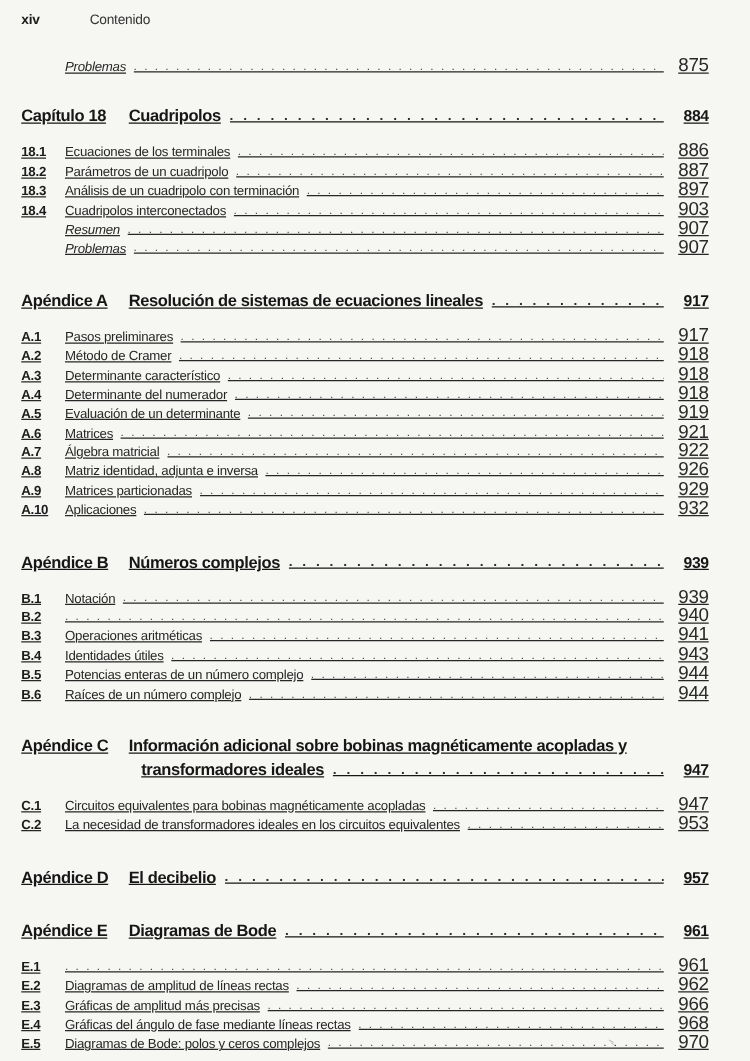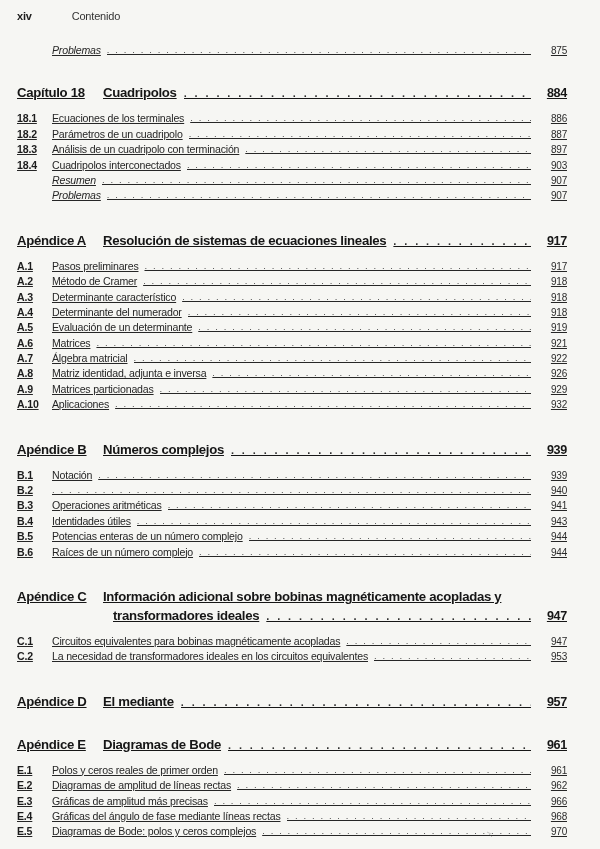--- a/index.html
+++ b/index.html
@@ -48,21 +48,21 @@
     overflow:hidden;
     white-space:nowrap;
     font-size:9.5px;
     letter-spacing:1.6px;
     color:#4a4a4a;
     transform:translateY(-1px);
   }
   .col-page{
     flex:0 0 36px;
     text-align:right;
-    font-size:10px;
+    font-size:15px;
     color:#2a2a2a;
   }
   
   .heading-row{
     font-size:13.2px;
     font-weight:bold;
     color:#161616;
     height:19px;
     letter-spacing:-0.3px;
     align-items:flex-end;
@@ -294,38 +294,37 @@
           <span class="col-num">C.2</span>
           <span class="col-title">La necesidad de transformadores ideales en los circuitos equivalentes</span>
           <span class="dots">. . . . . . . . . . . . . . . . . . . . . . . . . . . . . . . . . . . . . . . . . . . . . . . . . . . . . . . . . . . . . . . . . . . . . . . . . . . . . . . . . . . . . . . . . . . . . . . . . . . . . . . . . . . . . . . . . . . . . . . . . . . . . . . . . . . . . . . . . . . . . . . . . . . . . . . . . . . . . . . . </span>
           <span class="col-page">953</span>
         </div>
       </section>
       <section>
         <div class="sec-head">
           <div class="row heading-row">
             <span class="col-label">Apéndice D</span>
-            <span class="col-title">El mediante</span>
+            <span class="col-title">El decibelio</span>
             <span class="dots">. . . . . . . . . . . . . . . . . . . . . . . . . . . . . . . . . . . . . . . . . . . . . . . . . . . . . . . . . . . . . . . . . . . . . . . . . . . . . . . . . . . . . . . . . . . . . . . . . . . . . . . . . . . . . . . . . . . . . . . . . . . . . . . . . . . . . . . . . . . . . . . . . . . . . . . . . . . . . . . . </span>
             <span class="col-page">957</span>
           </div>
         </div>
       </section>
       <section>
         <div class="sec-head">
           <div class="row heading-row">
             <span class="col-label">Apéndice E</span>
             <span class="col-title">Diagramas de Bode</span>
             <span class="dots">. . . . . . . . . . . . . . . . . . . . . . . . . . . . . . . . . . . . . . . . . . . . . . . . . . . . . . . . . . . . . . . . . . . . . . . . . . . . . . . . . . . . . . . . . . . . . . . . . . . . . . . . . . . . . . . . . . . . . . . . . . . . . . . . . . . . . . . . . . . . . . . . . . . . . . . . . . . . . . . . </span>
             <span class="col-page">961</span>
           </div>
         </div>
         <div class="row entry-row">
           <span class="col-num">E.1</span>
-          <span class="col-title">Polos y ceros reales de primer orden</span>
           <span class="dots">. . . . . . . . . . . . . . . . . . . . . . . . . . . . . . . . . . . . . . . . . . . . . . . . . . . . . . . . . . . . . . . . . . . . . . . . . . . . . . . . . . . . . . . . . . . . . . . . . . . . . . . . . . . . . . . . . . . . . . . . . . . . . . . . . . . . . . . . . . . . . . . . . . . . . . . . . . . . . . . . </span>
           <span class="col-page">961</span>
         </div>
         <div class="row entry-row">
           <span class="col-num">E.2</span>
           <span class="col-title">Diagramas de amplitud de líneas rectas</span>
           <span class="dots">. . . . . . . . . . . . . . . . . . . . . . . . . . . . . . . . . . . . . . . . . . . . . . . . . . . . . . . . . . . . . . . . . . . . . . . . . . . . . . . . . . . . . . . . . . . . . . . . . . . . . . . . . . . . . . . . . . . . . . . . . . . . . . . . . . . . . . . . . . . . . . . . . . . . . . . . . . . . . . . . </span>
           <span class="col-page">962</span>
         </div>
         <div class="row entry-row">

